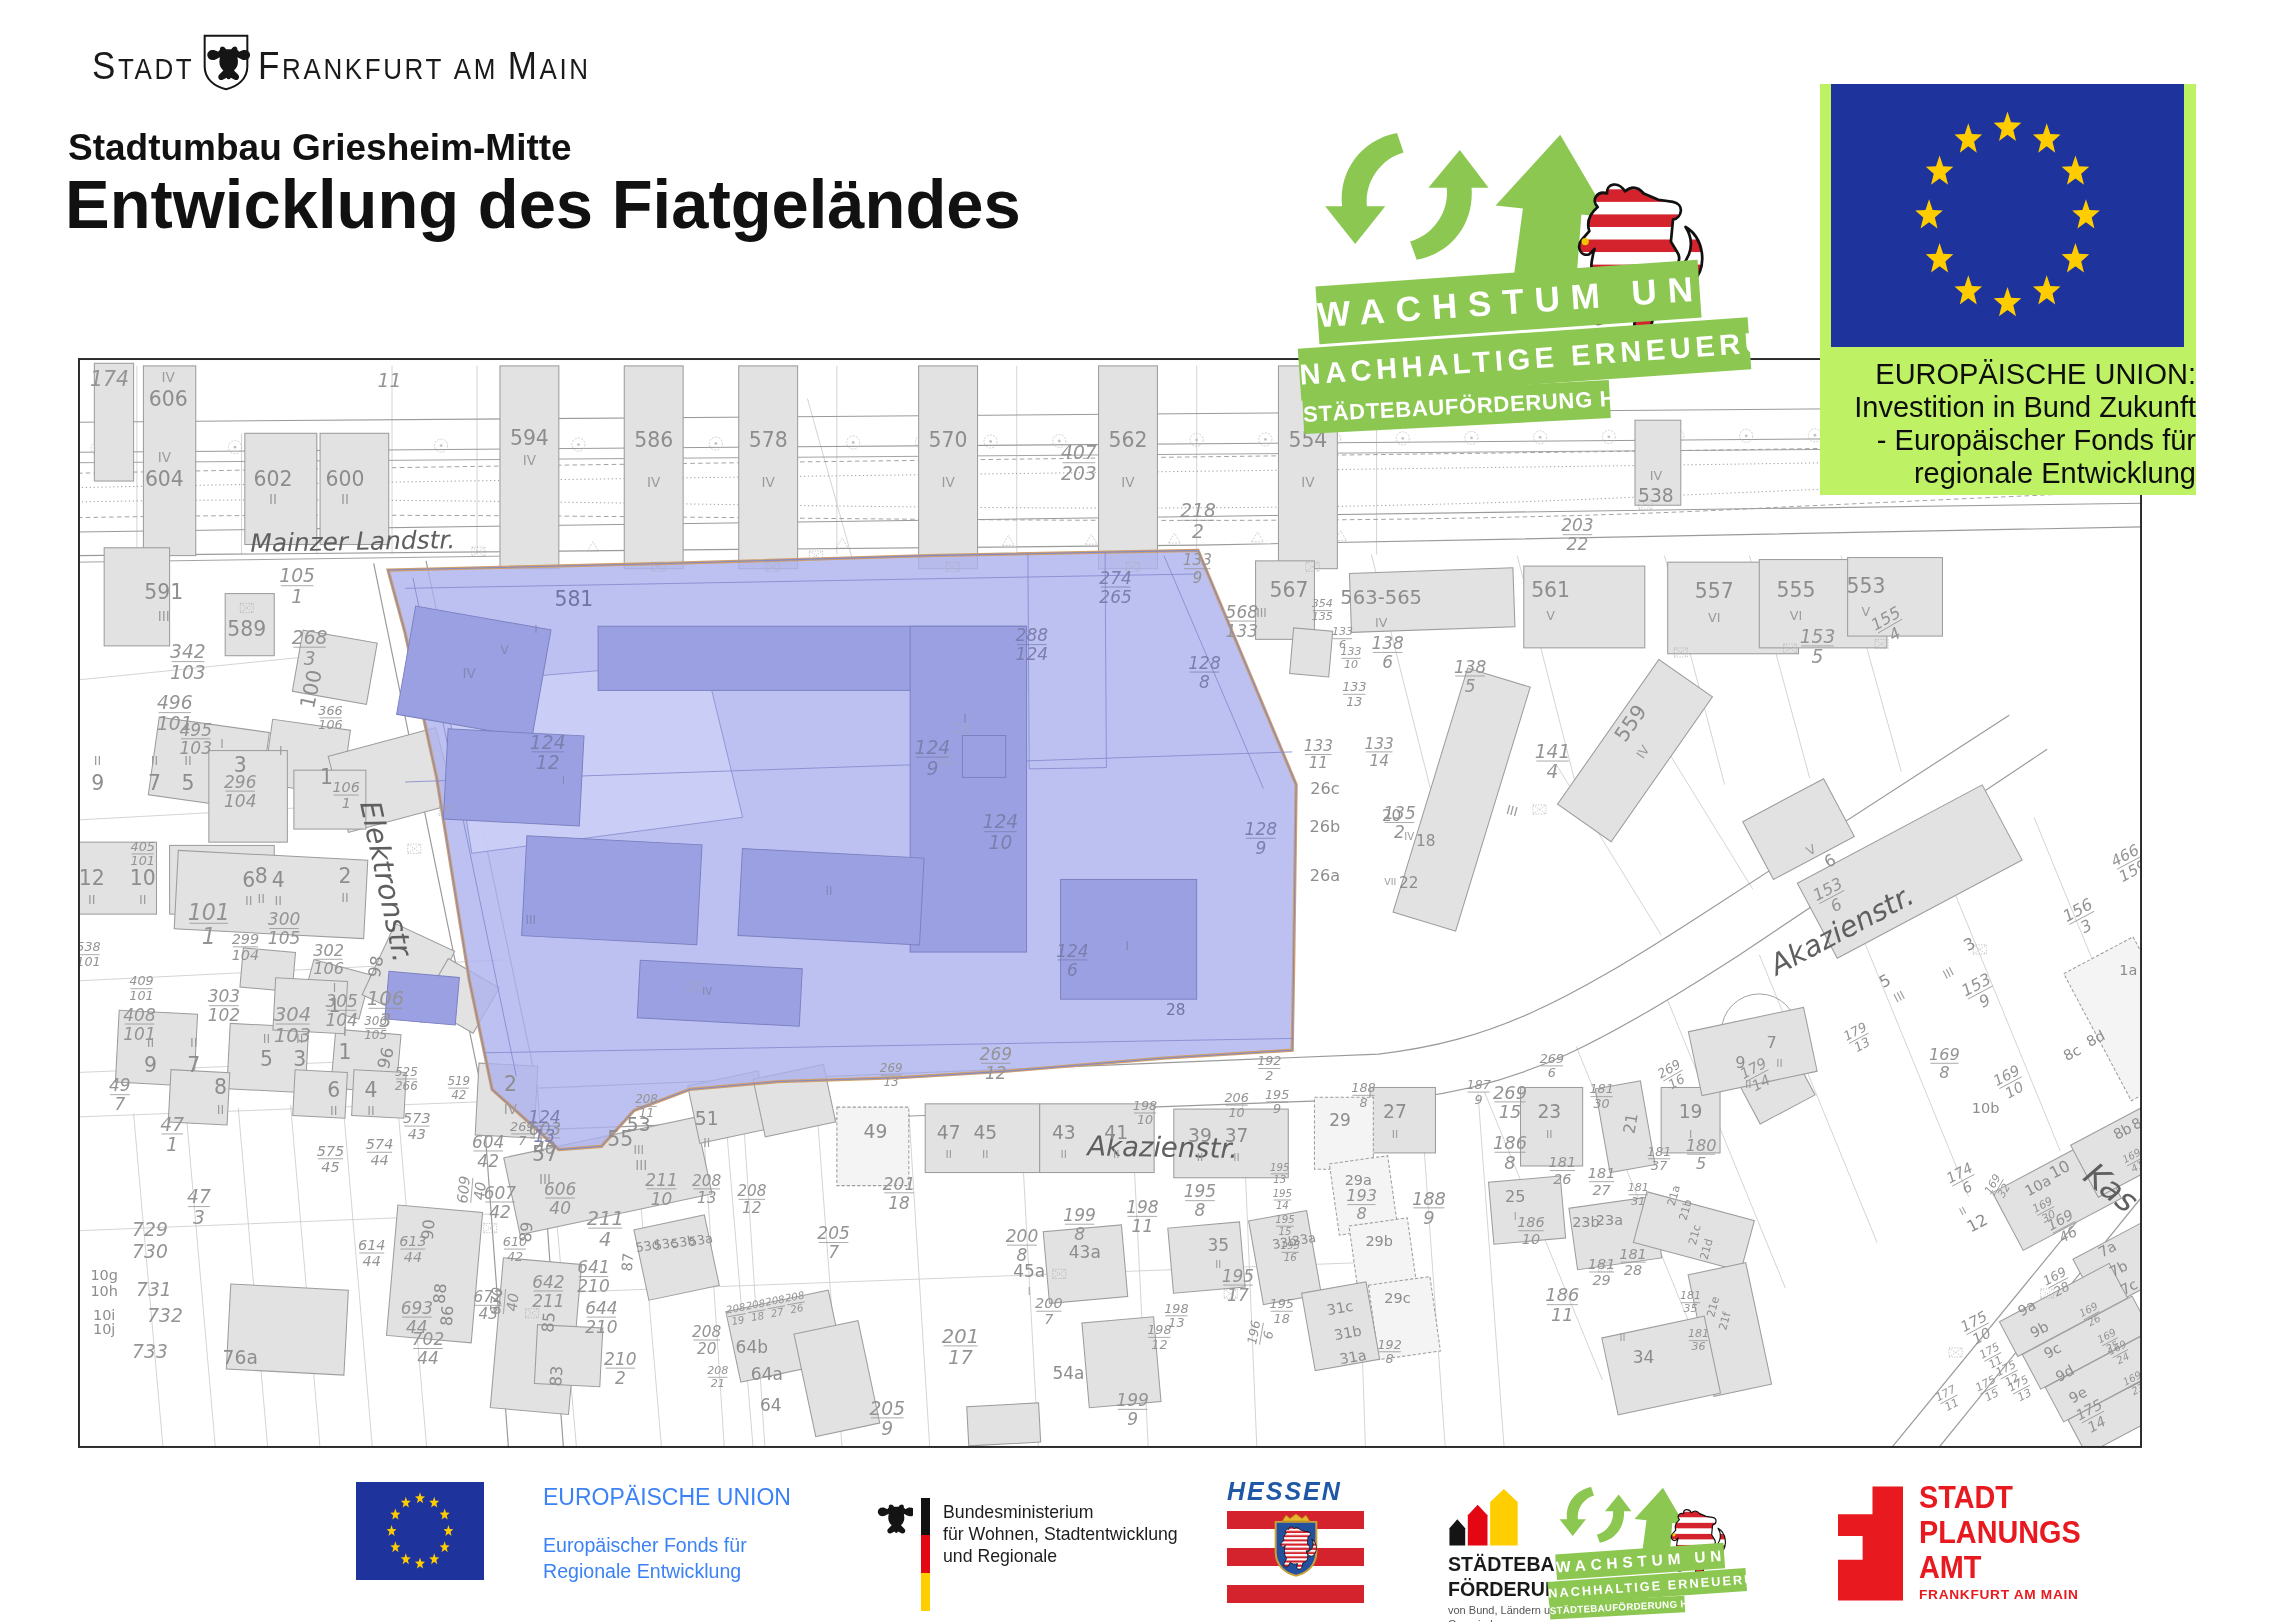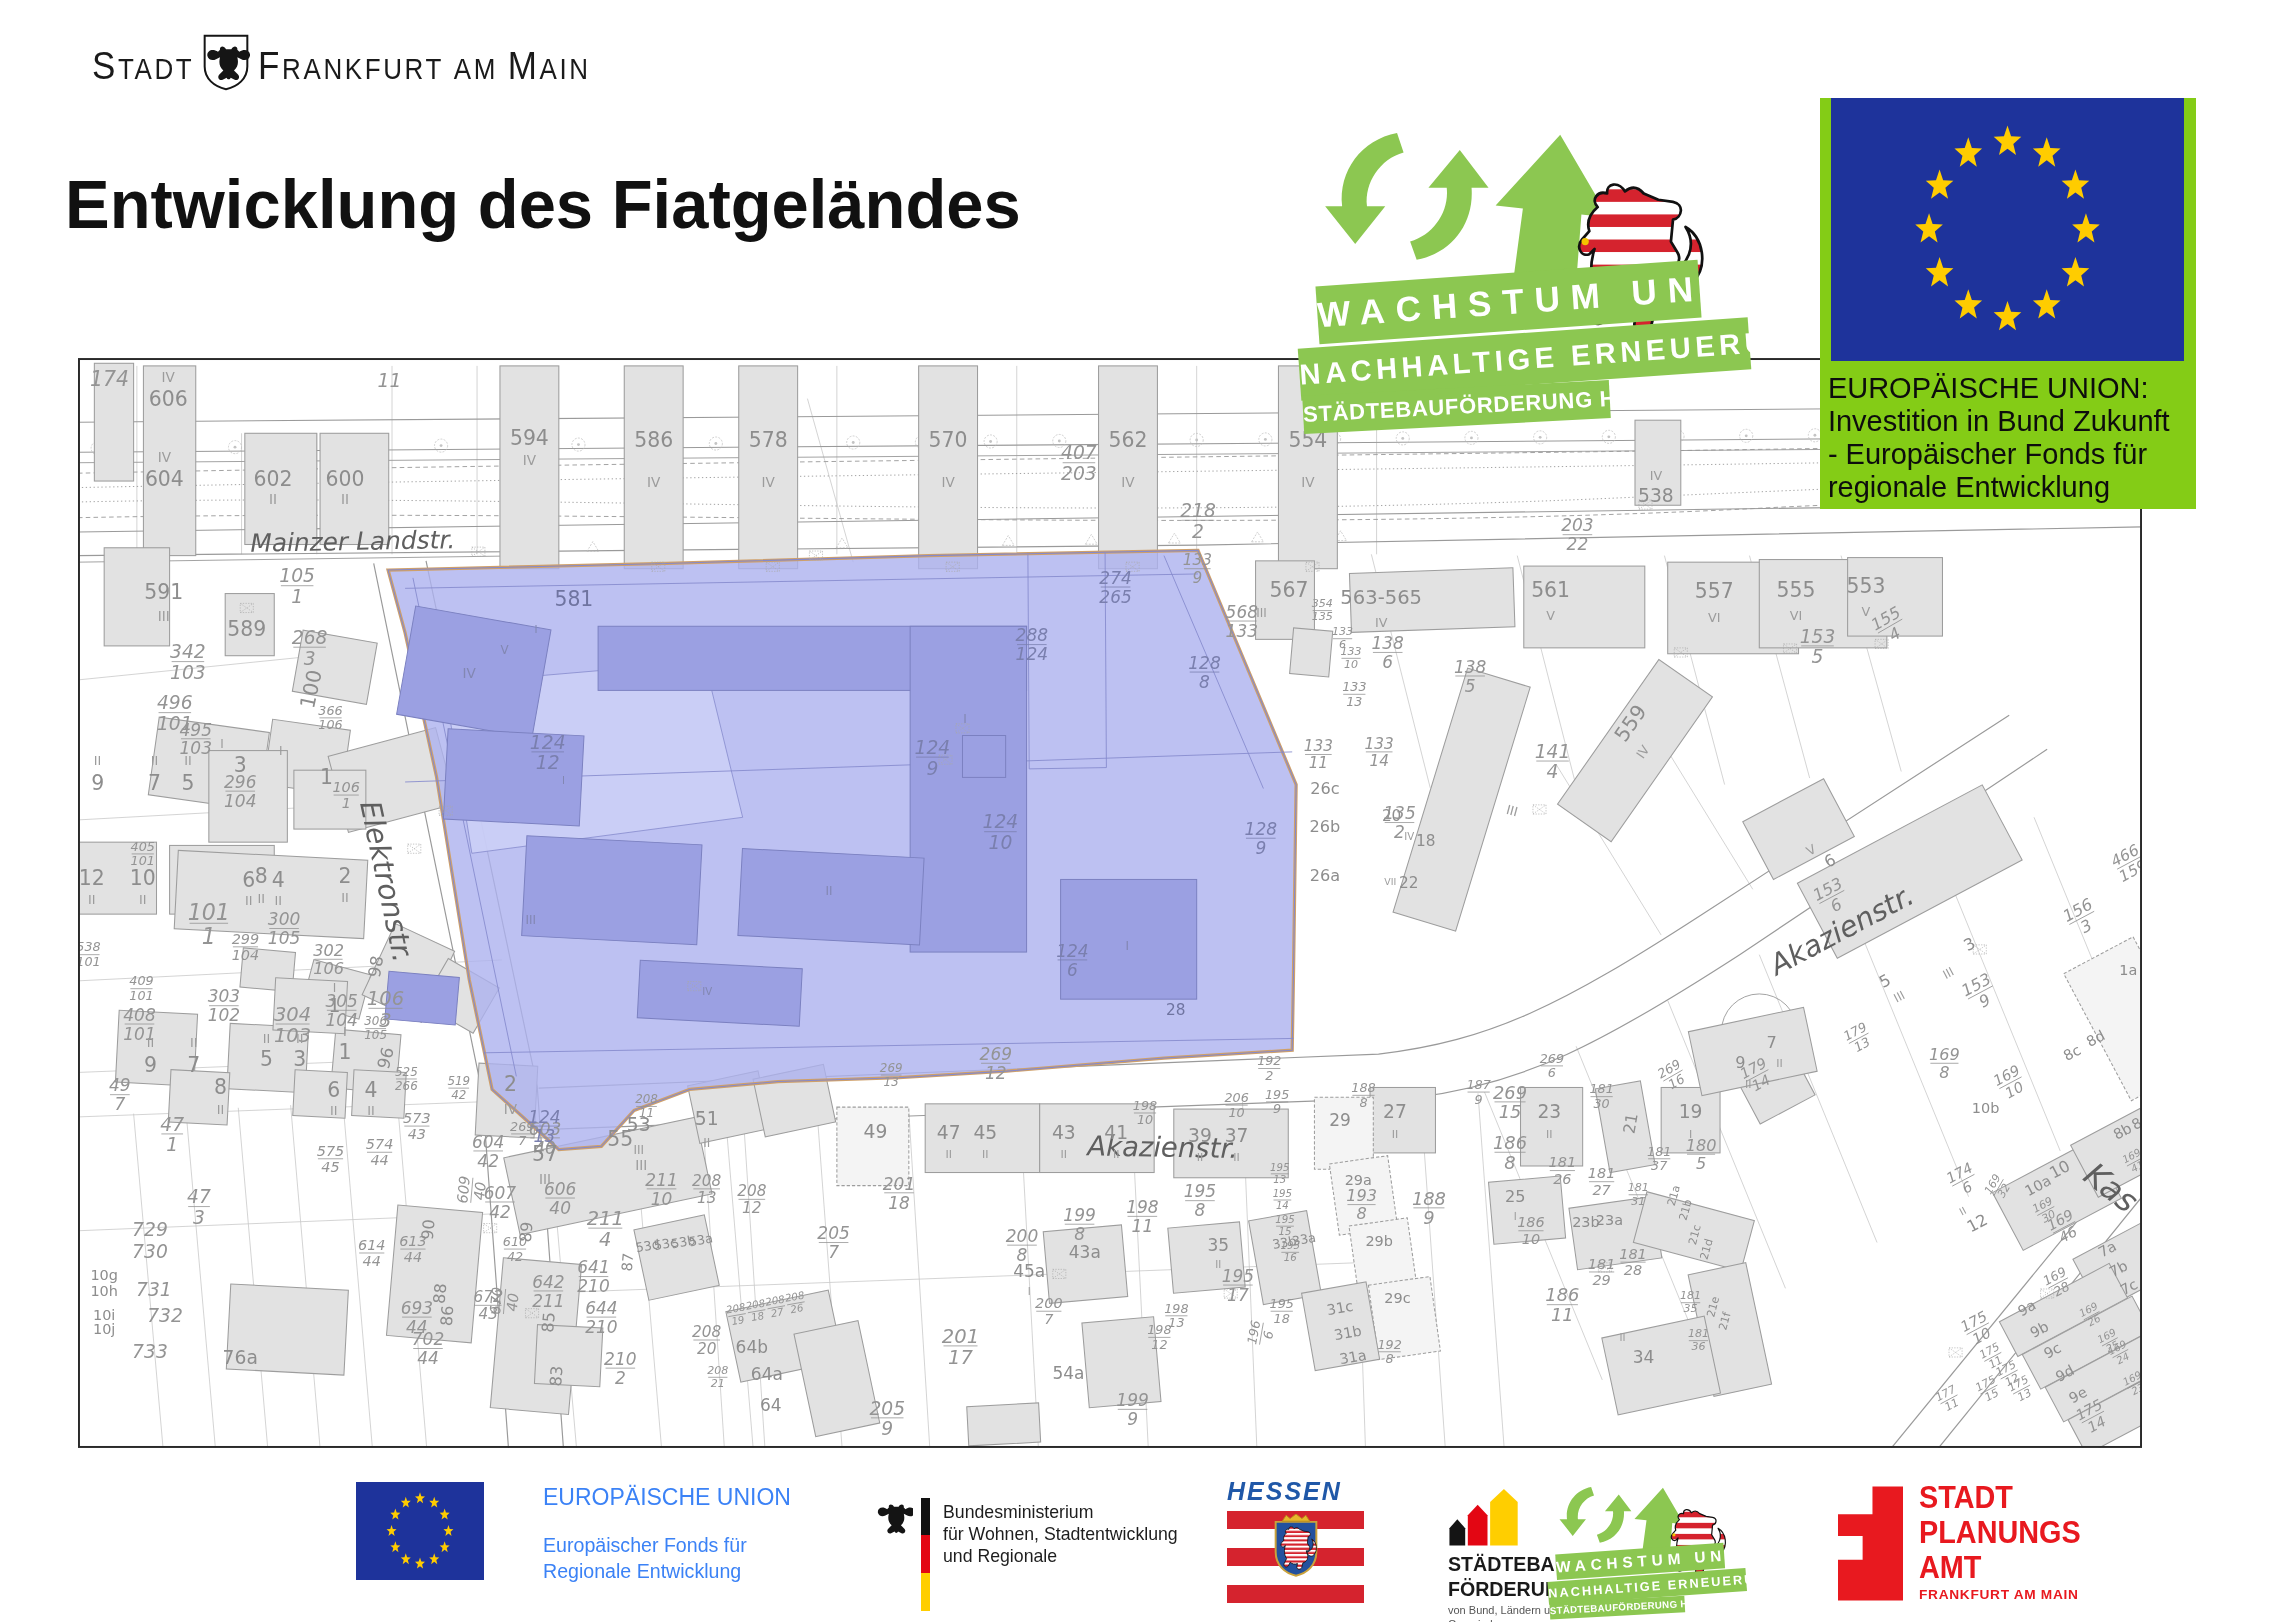--- a/index.html
+++ b/index.html
@@ -17,21 +17,21 @@
   
   .growth-logo{width:451px;height:314px;}
   .growth-top{left:1299px;top:108px;}
   .growth-mini{left:1548px;top:1476px;transform:scale(.44);transform-origin:0 0;}
   .gl-art{position:absolute;left:0;top:0;width:451px;height:314px;}
   .gl-band{position:absolute;color:#fff;font-weight:bold;text-align:center;white-space:nowrap;}
   .gl-b1{left:18.3px;top:165px;width:383px;height:58px;line-height:58px;font-size:35px;letter-spacing:11px;transform:rotate(-4deg);}
   .gl-b2{left:0;top:225px;width:451px;height:52px;line-height:52px;font-size:29px;letter-spacing:4.6px;transform:rotate(-4deg);}
   .gl-b3{left:3.9px;top:280px;width:307px;height:38px;line-height:38px;font-size:22px;letter-spacing:0.7px;transform:rotate(-3deg);}
   
-  .eu-top{left:1820px;top:98px;width:376px;background:#84cc16;padding-bottom:5.2px;}
+  .eu-top{left:1820px;top:84px;width:376px;background:#bef264;padding-bottom:5.2px;text-align:right;}
   .eu-top .flag{display:block;margin-left:11px;width:353px;height:263px;}
   .eu-top .txt{margin:10.5px 0 0 7.9px;font-size:29px;line-height:33px;color:#0d0d0d;}
   
   .map-frame{left:78px;top:358px;width:2064px;height:1090px;}
   .map-frame svg{display:block;width:2064px;height:1090px;}
   
   .f-eu-flag{left:356px;top:1482px;width:128px;height:98px;}
   .f-eu-txt{left:543px;top:1484px;font-size:23px;color:#3b82f6;}
   .f-eu-txt .sub{margin-top:21px;font-size:19.6px;line-height:26px;}
   .f-bund-eagle{left:875px;top:1499px;width:38px;height:41px;}
@@ -1863,20 +1863,21 @@
     <span class="w"><span class="ini">S</span><span class="rest">TADT</span></span>
     <svg class="crest" viewBox="0 0 72 88">
       <path d="M4,4 h64 v46 c0,18 -14,30 -32,34 C18,80 4,68 4,50 Z" fill="#ffffff" stroke="#151515" stroke-width="3"></path>
       <g transform="translate(3,12)">
           <path d="M33,12 c-3,-6 -10,-5 -9,1 l-3,3 c-8,-6 -17,-2 -16,6 c1,6 8,8 13,5 l6,-3 c-2,8 -1,15 5,20 l-6,6 c-4,4 0,10 5,8 l6,-3 c1,3 5,3 6,0 l6,3 c5,2 9,-4 5,-8 l-6,-6 c6,-5 7,-12 5,-20 l6,3 c5,3 12,1 13,-5 c1,-8 -8,-12 -16,-6 l-3,-3 c1,-6 -6,-7 -9,-1 z" fill="#151515"></path>
         </g>
     </svg>
     <span class="w"><span class="ini">F</span><span class="rest">RANKFURT</span><span class="rest">&nbsp;</span><span class="rest">AM</span><span class="rest">&nbsp;</span><span class="ini">M</span><span class="rest">AIN</span></span>
   </div>
 
+  <h1 class="abs title1">Stadtumbau Griesheim-Mitte</h1>
   <h2 class="abs title2">Entwicklung des Fiatgeländes</h2>
 
   <div class="abs growth-logo growth-top">
     <svg class="gl-art" viewBox="0 0 690 480">
         <defs>
           <pattern id="hst0" width="10" height="24" patternUnits="userSpaceOnUse">
             <rect width="10" height="24" fill="#fff"></rect>
             <rect y="12" width="10" height="12" fill="#d5232e"></rect>
           </pattern>
         </defs>

